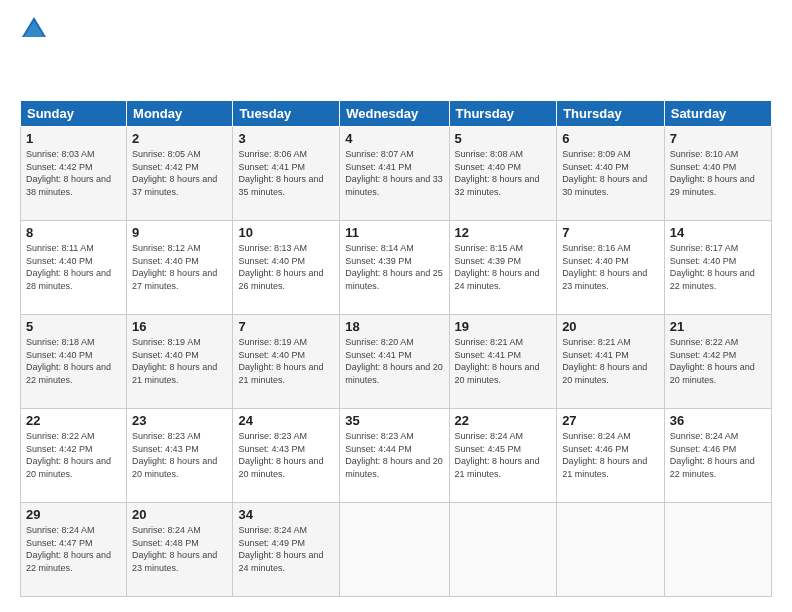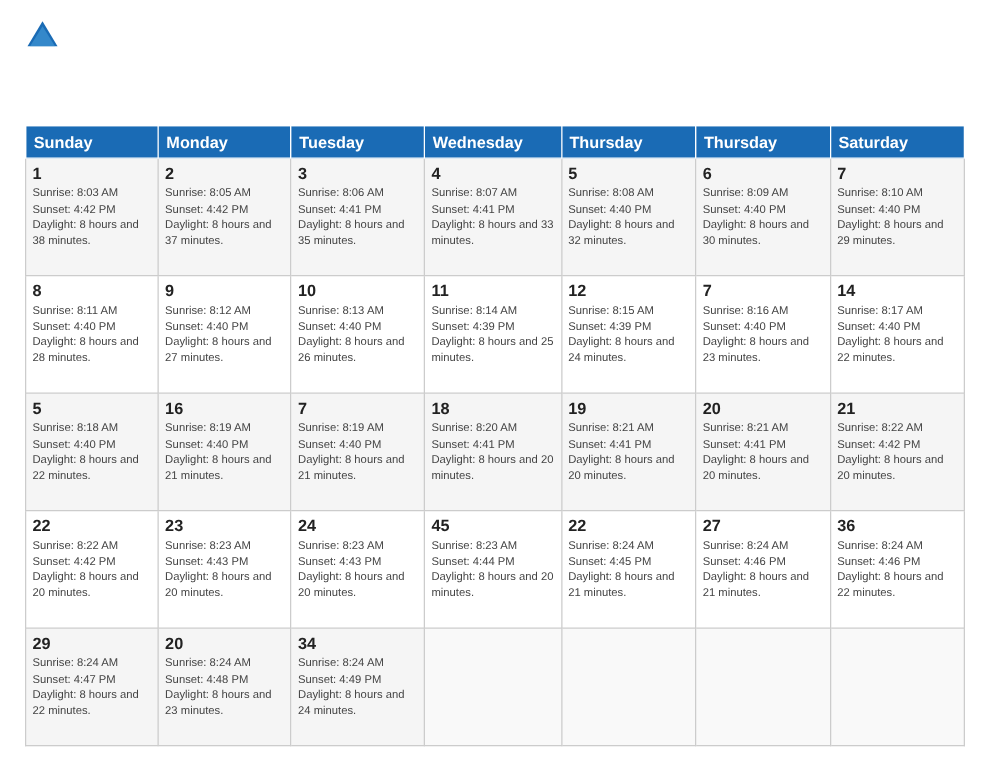--- a/index.html
+++ b/index.html
@@ -236,21 +236,21 @@
           </td>
           <td>
             <span class="day-number">23</span>
             <div class="day-info">Sunrise: 8:23 AM<br>Sunset: 4:43 PM<br>Daylight: 8 hours and 20 minutes.</div>
           </td>
           <td>
             <span class="day-number">24</span>
             <div class="day-info">Sunrise: 8:23 AM<br>Sunset: 4:43 PM<br>Daylight: 8 hours and 20 minutes.</div>
           </td>
           <td>
-            <span class="day-number">45</span>
+            <span class="day-number">35</span>
             <div class="day-info">Sunrise: 8:23 AM<br>Sunset: 4:44 PM<br>Daylight: 8 hours and 20 minutes.</div>
           </td>
           <td>
             <span class="day-number">22</span>
             <div class="day-info">Sunrise: 8:24 AM<br>Sunset: 4:45 PM<br>Daylight: 8 hours and 21 minutes.</div>
           </td>
           <td>
             <span class="day-number">27</span>
             <div class="day-info">Sunrise: 8:24 AM<br>Sunset: 4:46 PM<br>Daylight: 8 hours and 21 minutes.</div>
           </td>

